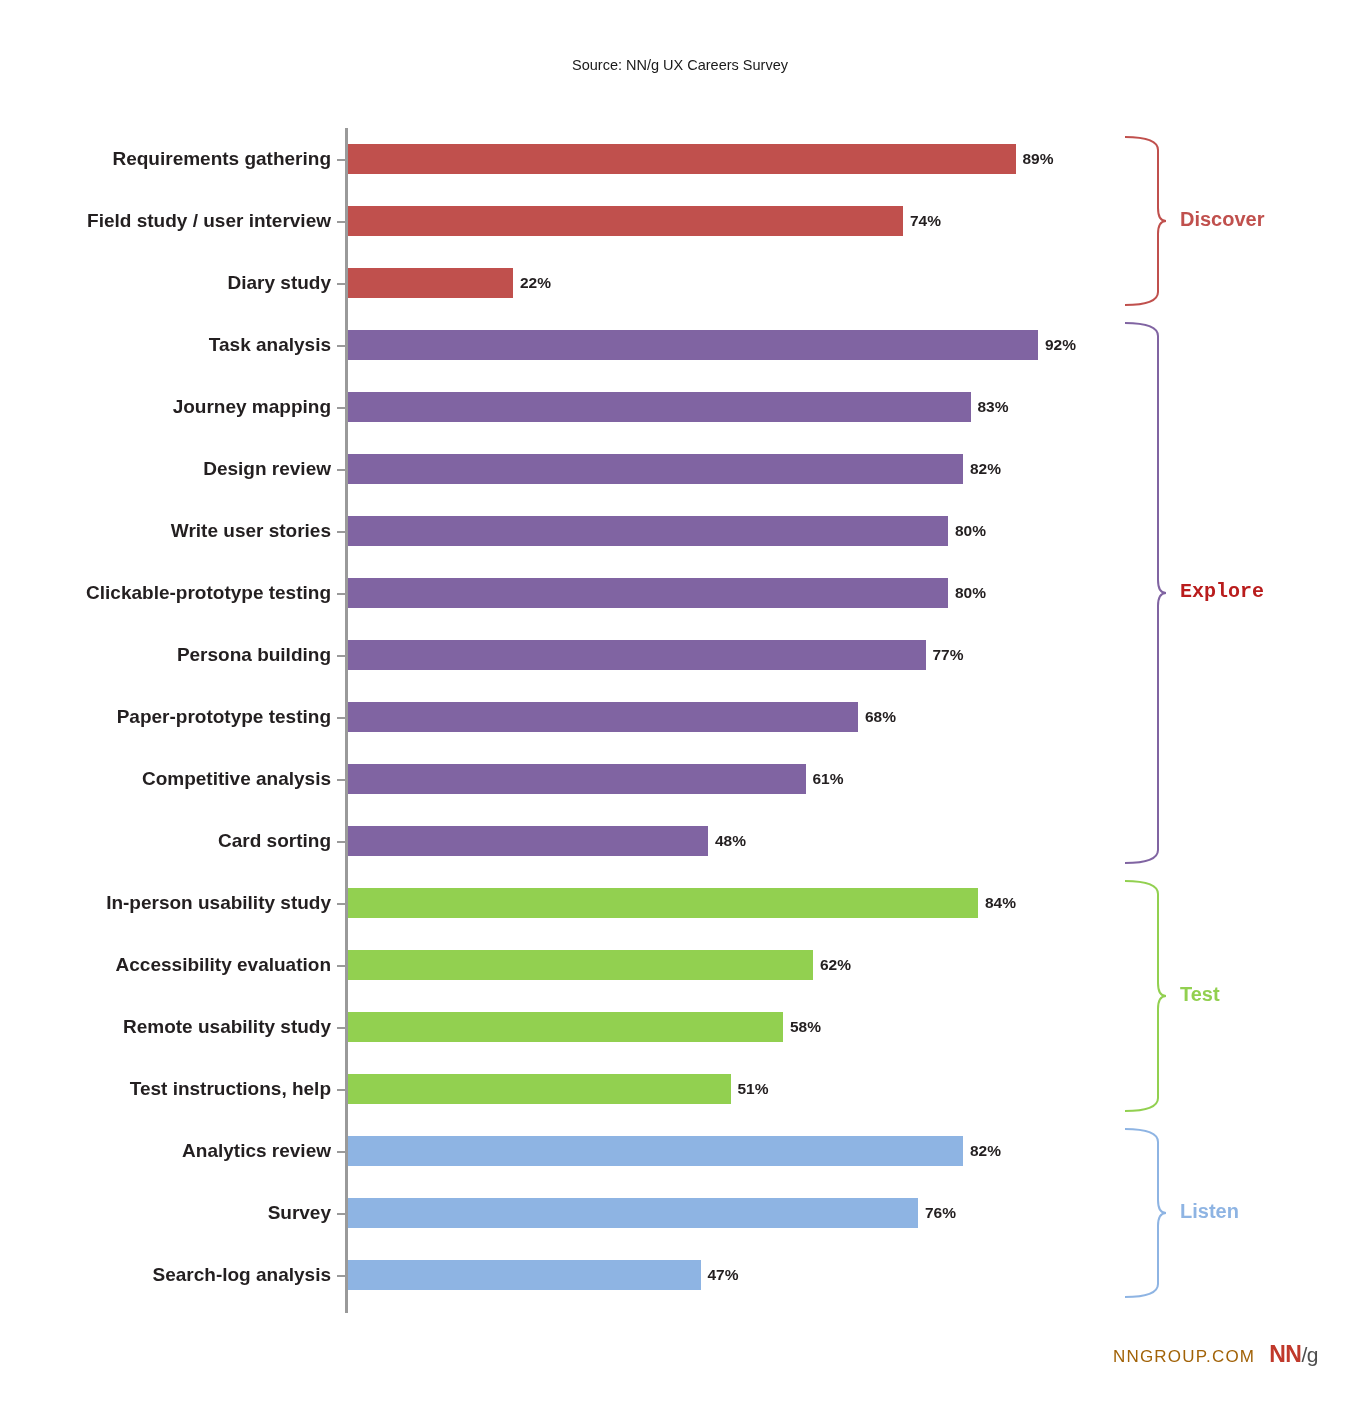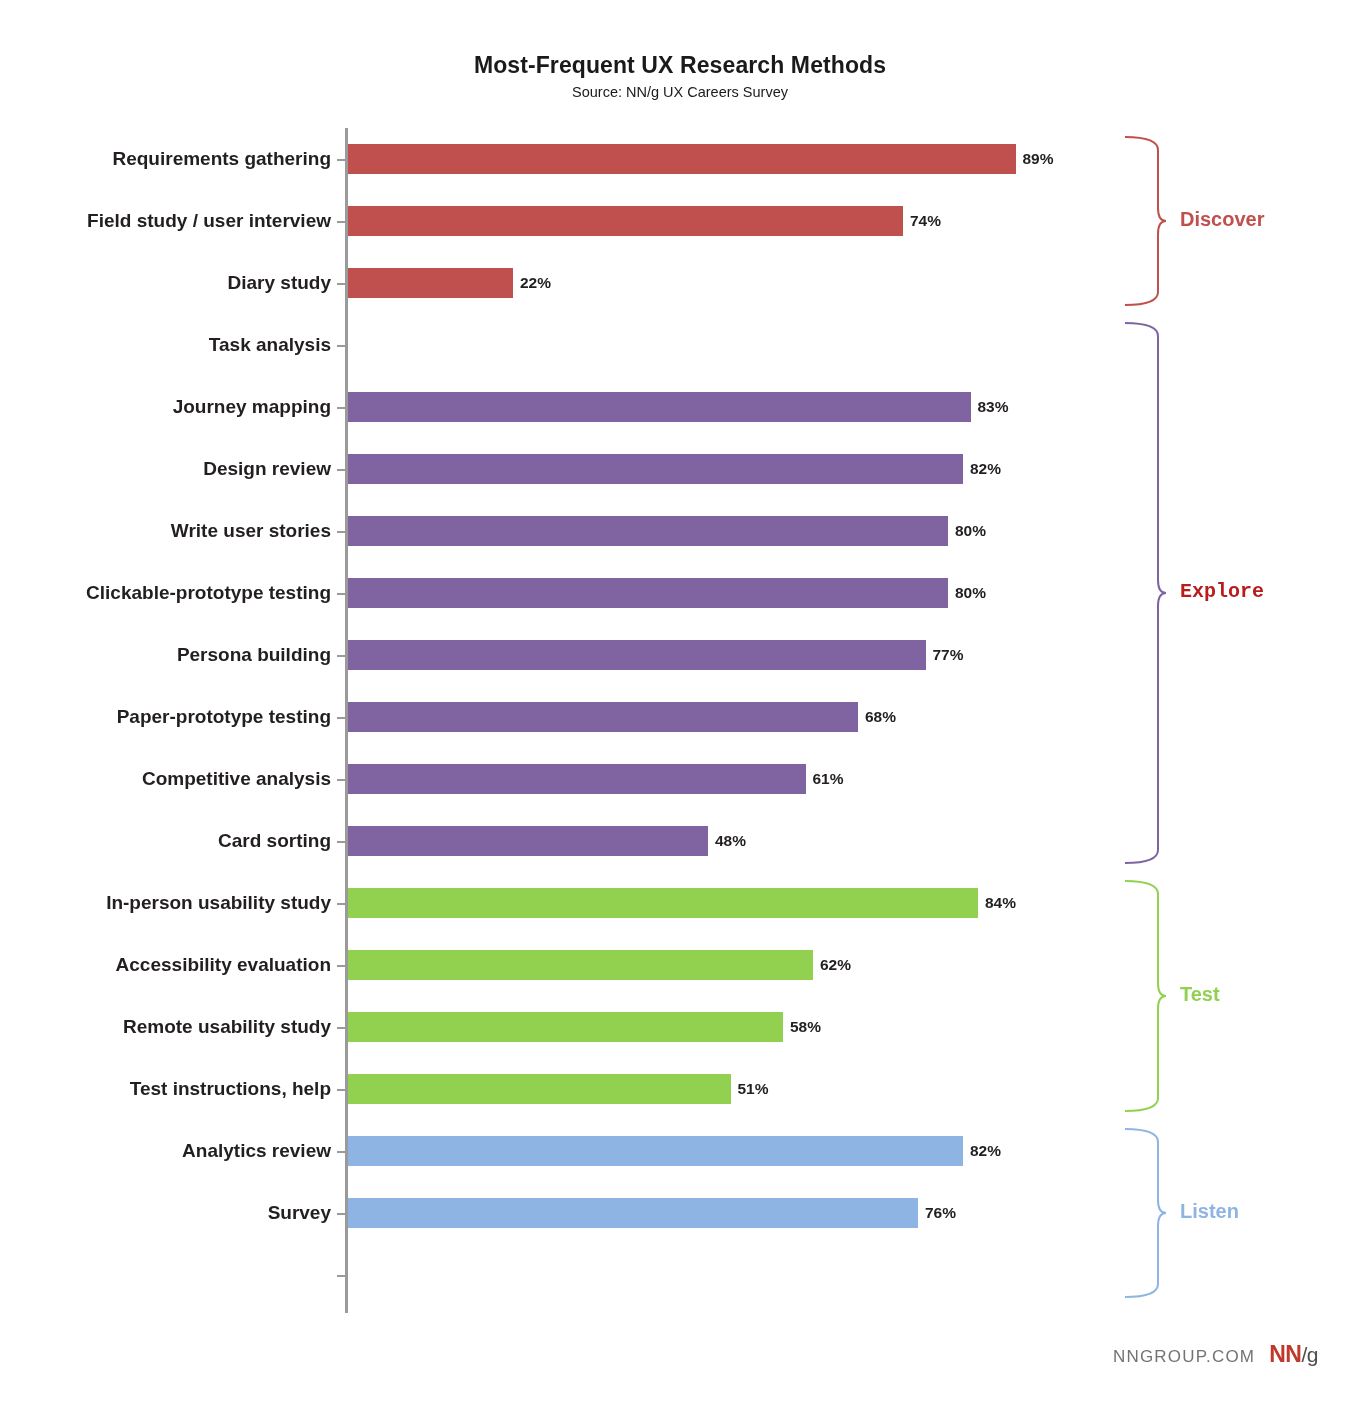--- a/index.html
+++ b/index.html
@@ -127,38 +127,37 @@
     position: absolute;
     right: 42px;
     bottom: 52px;
     display: flex;
     align-items: baseline;
     gap: 14px;
   }
   .footer-site {
     font-size: 17px;
     letter-spacing: 1.2px;
-    color: #737373;
+    color: #a16207;
     font-family: "Liberation Sans", sans-serif;
     margin-top: 48px;
   }
   .logo {
     font-size: 23px;
     font-weight: bold;
     letter-spacing: -0.5px;
   }
   .logo .n1 { color: #c0392b; }
   .logo .n2 { color: #c0392b; }
   .logo .slashg { color: #4d4d4d; font-weight: normal; font-size: 21px; }
 </style>
 </head>
 <body>
 
 <div class="title-block">
-  <div class="chart-title">Most-Frequent UX Research Methods</div>
   <div class="chart-subtitle">Source: NN/g UX Careers Survey</div>
 </div>
 
 <div class="plot">
   <div class="axis-line"></div>
   <div class="rows" id="rows">
       <div class="row">
         <div class="row-label">Requirements gathering</div>
         <div class="bar-wrap">
           <div class="bar" style="width: 667.5px; background: rgb(192, 80, 77);"></div>
@@ -174,20 +173,24 @@
       </div>
       <div class="row">
         <div class="row-label">Diary study</div>
         <div class="bar-wrap">
           <div class="bar" style="width: 165px; background: rgb(192, 80, 77);"></div>
           <div class="bar-value">22%</div>
         </div>
       </div>
       <div class="row">
         <div class="row-label">Task analysis</div>
+        <div class="bar-wrap">
+          <div class="bar" style="width: 690px; background: rgb(128, 100, 162);"></div>
+          <div class="bar-value">92%</div>
+        </div>
       </div>
       <div class="row">
         <div class="row-label">Journey mapping</div>
         <div class="bar-wrap">
           <div class="bar" style="width: 622.5px; background: rgb(128, 100, 162);"></div>
           <div class="bar-value">83%</div>
         </div>
       </div>
       <div class="row">
         <div class="row-label">Design review</div>
@@ -271,20 +274,27 @@
         <div class="bar-wrap">
           <div class="bar" style="width: 615px; background: rgb(142, 180, 227);"></div>
           <div class="bar-value">82%</div>
         </div>
       </div>
       <div class="row">
         <div class="row-label">Survey</div>
         <div class="bar-wrap">
           <div class="bar" style="width: 570px; background: rgb(142, 180, 227);"></div>
           <div class="bar-value">76%</div>
+        </div>
+      </div>
+      <div class="row">
+        <div class="row-label">Search-log analysis</div>
+        <div class="bar-wrap">
+          <div class="bar" style="width: 352.5px; background: rgb(142, 180, 227);"></div>
+          <div class="bar-value">47%</div>
         </div>
       </div>
     </div>
   <div class="group-layer" id="group-layer">
       <div class="group" style="left: 1122px; top: 8px; width: 46px; height: 170px;"><svg width="46" height="170">
           <path d="M 3 1 Q 36 1 36 14 L 36 72 Q 36 85 44 85 Q 36 85 36 98 L 36 156 Q 36 169 3 169" fill="none" stroke="#c0504d" stroke-width="2"></path>
         </svg></div>
       <div class="group-label" style="color: rgb(192, 80, 77); left: 1180px; top: 80px;">Discover</div>
       <div class="group" style="left: 1122px; top: 194px; width: 46px; height: 542px;"><svg width="46" height="542">
           <path d="M 3 1 Q 36 1 36 14 L 36 258 Q 36 271 44 271 Q 36 271 36 284 L 36 528 Q 36 541 3 541" fill="none" stroke="#8064a2" stroke-width="2"></path>

